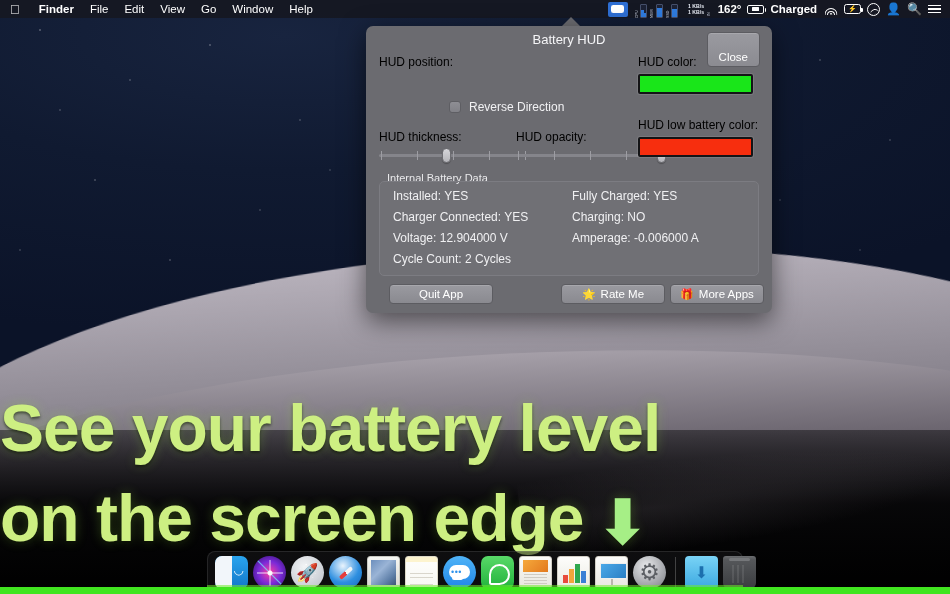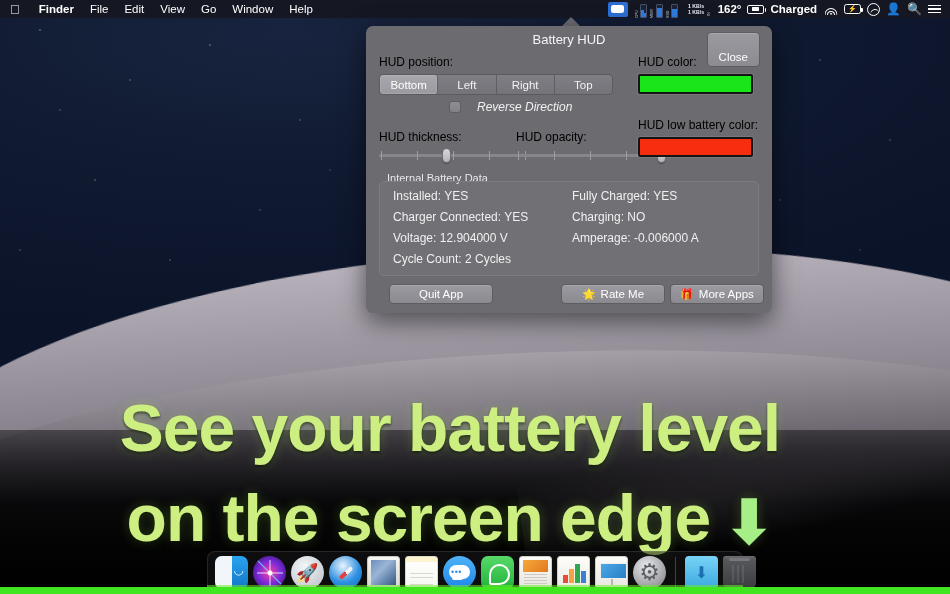--- a/index.html
+++ b/index.html
@@ -159,21 +159,21 @@
     border-top:1.3px solid #fff; border-radius:50% 50% 0 0 / 100% 100% 0 0;
     transform:rotate(-13deg);
   }
   .user-ico { font-size:12px; }
   .search-ico { font-size:12px; }
   .list-ico { display:flex; flex-direction:column; gap:2px; width:13px; }
   .list-ico u { display:block; height:1.4px; background:#fff; text-decoration:none; }
 
   
   .promo {
-    position:absolute; left:0; width:900px; text-align:center;
+    position:absolute; left:0; width:900px; text-align:left;
     font-family:"Liberation Sans Narrow","Liberation Sans", sans-serif;
     font-weight:bold;
     color:#cdef82;
     letter-spacing:-1px;
     text-shadow:0 0 12px rgba(140,210,60,.30), 0 2px 3px rgba(0,0,0,.6);
     z-index:10;
     white-space:nowrap;
   }
   #promo1 { top:392px; font-size:66px; line-height:72px; }
   #promo2 { top:482px; font-size:66px; line-height:72px; }
@@ -350,21 +350,21 @@
   }
   .seg:last-child { border-right:none; }
   .seg.active {
     background:linear-gradient(180deg,#a7a7ad,#9a9aa0);
     color:#fff;
     box-shadow:0 0 0 1px rgba(255,255,255,.12) inset;
     border-radius:3px;
   }
 
   
-  #revRow { position:absolute; left:83px; top:74px; display:flex; align-items:center; gap:16px;font-style:italic; }
+  #revRow { position:absolute; left:83px; top:74px; display:flex; align-items:center; gap:8px; }
   #revBox {
     width:12px; height:12px; border-radius:3px;
     background:linear-gradient(180deg,#8e8e94,#818187);
     border:1px solid #5e5e63; cursor:default;
   }
 
   
   .slider { position:absolute; height:16px; }
   .sl-track {
     position:absolute; left:0; right:0; top:7px; height:3px;
@@ -539,26 +539,20 @@
 <div id="hudBar" style="background: rgb(65, 229, 32);"></div>
 
 <div id="popArrow"></div>
 
 <div id="dialog">
 
   <div id="dlgTitle">Battery HUD</div>
   <button id="closeBtn">Close</button>
 
   <div class="lbl" style="left:13px; top:29px;">HUD position:</div>
-  <div id="segment">
-    <div class="seg active">Bottom</div>
-    <div class="seg">Left</div>
-    <div class="seg">Right</div>
-    <div class="seg">Top</div>
-  </div>
 
   <div id="revRow">
     <span id="revBox"></span>
     <span style="font-size:12px">Reverse Direction</span>
   </div>
 
   <div class="lbl" style="left:13px; top:104px;">HUD thickness:</div>
   <div class="slider" style="left:13px; top:121px; width:150px;">
     <div class="sl-track"></div>
     <div class="sl-tick" style="left:2px"></div>

